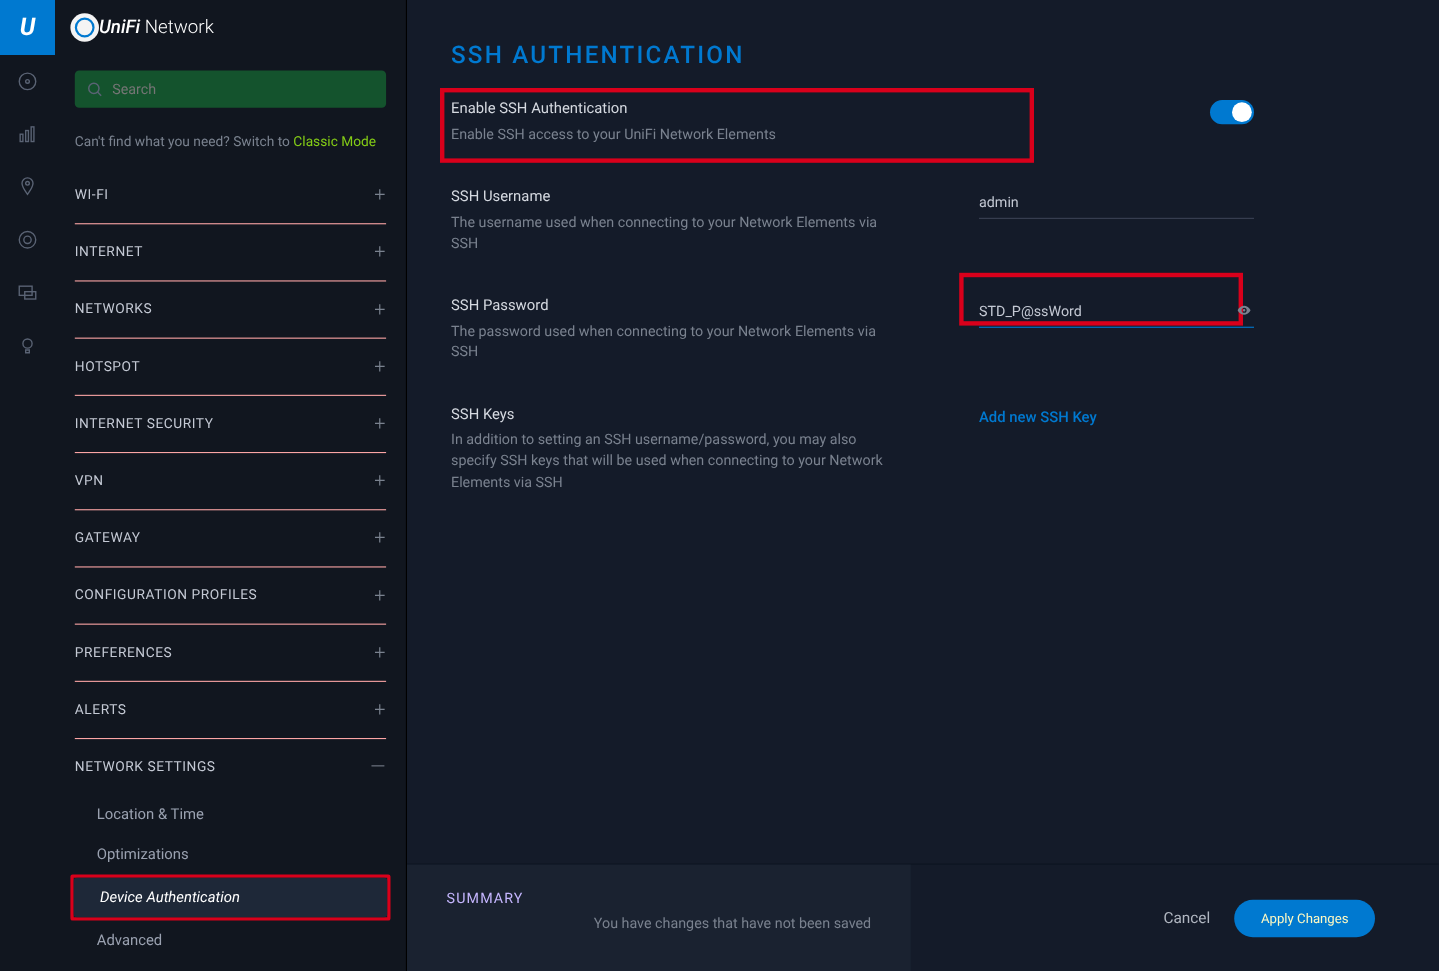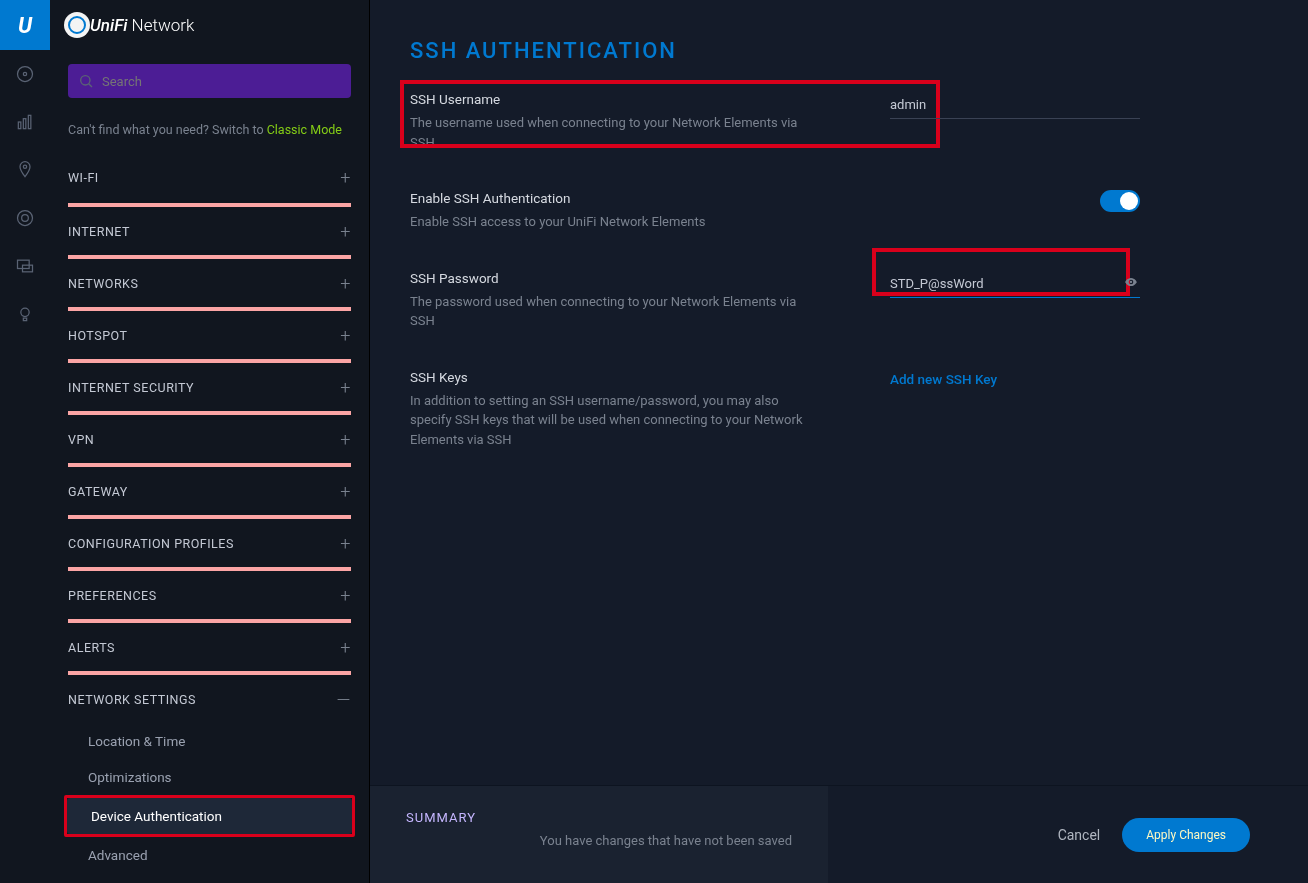--- a/index.html
+++ b/index.html
@@ -8,34 +8,34 @@
 .icon-rail .u-logo { width: 50px; height: 50px; background: #0079d0; display: flex; align-items: center; justify-content: center; font-weight: bold; color: #fff; font-size: 22px; font-style: italic; }
 .icon-rail .rail-icon { width: 50px; height: 48px; display: flex; align-items: center; justify-content: center; color: #5a6374; cursor: pointer; }
 .icon-rail .rail-icon svg { width: 20px; height: 20px; }
 .sidebar { width: 320px; background: #11161f; display: flex; flex-direction: column; border-right: 1px solid #000; }
 .header { height: 50px; display: flex; align-items: center; padding-left: 14px; }
 .header .circle-logo { width: 26px; height: 26px; border-radius: 50%; background: #f4f4f4; display:flex; align-items:center; justify-content:center; }
 .header .circle-logo::after { content:""; width:14px; height:14px; border:2px solid #0079d0; border-radius:50%; }
 .header .brand { color: #fff; font-size: 17px; font-weight: 300; }
 .header .brand b { font-weight: 500; font-style: italic; }
 .search-wrap { padding: 14px 18px 6px 18px; }
-.search { background: #4c1d95; border-radius: 4px; height: 34px; display: flex; align-items: center; padding: 0 10px; gap: 8px; }
+.search { background: #14532d; border-radius: 4px; height: 34px; display: flex; align-items: center; padding: 0 10px; gap: 8px; }
 .search svg { width: 16px; height: 16px; color: #5a6374; }
 .search input { background: transparent; border: none; outline: none; color: #999; font-size: 13px; flex: 1; }
 .classic { padding: 18px 18px 14px 18px; font-size: 12.5px; color: #7a828f; }
 .classic a { color: #84cc16; text-decoration: none; }
 .menu { flex: 1; overflow-y: auto; padding: 0 18px; }
-.menu-item { display: flex; align-items: center; justify-content: space-between; height: 52px; border-top: 4px solid #fca5a5; color: #c4c9d4; font-size: 12.5px; letter-spacing: 0.5px; cursor: pointer; }
+.menu-item { display: flex; align-items: center; justify-content: space-between; height: 52px; border-top: 1px solid #fca5a5; color: #c4c9d4; font-size: 12.5px; letter-spacing: 0.5px; cursor: pointer; }
 .menu-item:first-child { border-top:none; }
 .menu-item .plus { color: #7a828f; font-size: 18px; font-weight: 300; }
 .sub-items { padding-bottom: 18px; }
 .sub-item { padding: 10px 0 10px 20px; font-size: 13.5px; color: #9aa1b0; cursor: pointer; }
 .sub-item.active { background: #1e2838; color: #fff; border-radius: 3px; }
 .sub-highlight { border: 3px solid #d9001b; border-radius: 2px; margin-left:-4px; margin-right:-4px; }
-.sub-highlight .sub-item { padding-left:24px; }
+.sub-highlight .sub-item { padding-left:24px;font-style:italic; }
 .main { flex: 1; display: flex; flex-direction: column; background: #141b29; }
 .content { flex: 1; padding: 38px 40px; overflow-y: auto; position: relative; }
 h1.section-title { color: #0079d0; font-size: 22px; letter-spacing: 2px; font-weight: 500; margin-bottom: 28px; }
 .setting-row { display: flex; gap: 80px; margin-bottom: 38px; align-items: flex-start; }
 .setting-left { width: 400px; }
 .setting-label { color: #d5d9e0; font-size: 13.5px; margin-bottom: 6px; }
 .setting-desc { color: #7a828f; font-size: 13px; line-height: 1.5; }
 .setting-right { flex: 1; max-width: 250px; position: relative; }
 .toggle { width: 40px; height: 22px; background: #0079d0; border-radius: 11px; position: relative; margin-left: auto; cursor: pointer; }
 .toggle::after { content:""; position:absolute; width:18px; height:18px; background:#fff; border-radius:50%; top:2px; right:2px; }
@@ -173,35 +173,35 @@
 
 <div class="main">
   <div class="content">
     <h1 class="section-title">SSH AUTHENTICATION</h1>
 
     <div class="red-box-1" style="left:30px; top:80px; width:540px; height:68px;"></div>
     <div class="red-box-1" style="left:502px; top:248px; width:258px; height:48px;"></div>
 
     <div class="setting-row">
       <div class="setting-left">
+        <div class="setting-label">Enable SSH Authentication</div>
+        <div class="setting-desc">Enable SSH access to your UniFi Network Elements</div>
+      </div>
+      <div class="setting-right" style="display:flex; justify-content:flex-end;">
+        <div class="toggle"></div>
+      </div>
+    </div>
+
+    <div class="setting-row">
+      <div class="setting-left">
         <div class="setting-label">SSH Username</div>
         <div class="setting-desc">The username used when connecting to your Network Elements via SSH</div>
       </div>
       <div class="setting-right">
         <input class="input-underline" value="admin" style="">
-      </div>
-    </div>
-
-    <div class="setting-row">
-      <div class="setting-left">
-        <div class="setting-label">Enable SSH Authentication</div>
-        <div class="setting-desc">Enable SSH access to your UniFi Network Elements</div>
-      </div>
-      <div class="setting-right" style="display:flex; justify-content:flex-end;">
-        <div class="toggle"></div>
       </div>
     </div>
 
     <div class="setting-row">
       <div class="setting-left">
         <div class="setting-label">SSH Password</div>
         <div class="setting-desc">The password used when connecting to your Network Elements via SSH</div>
       </div>
       <div class="setting-right">
         <div class="input-pw-wrap">

